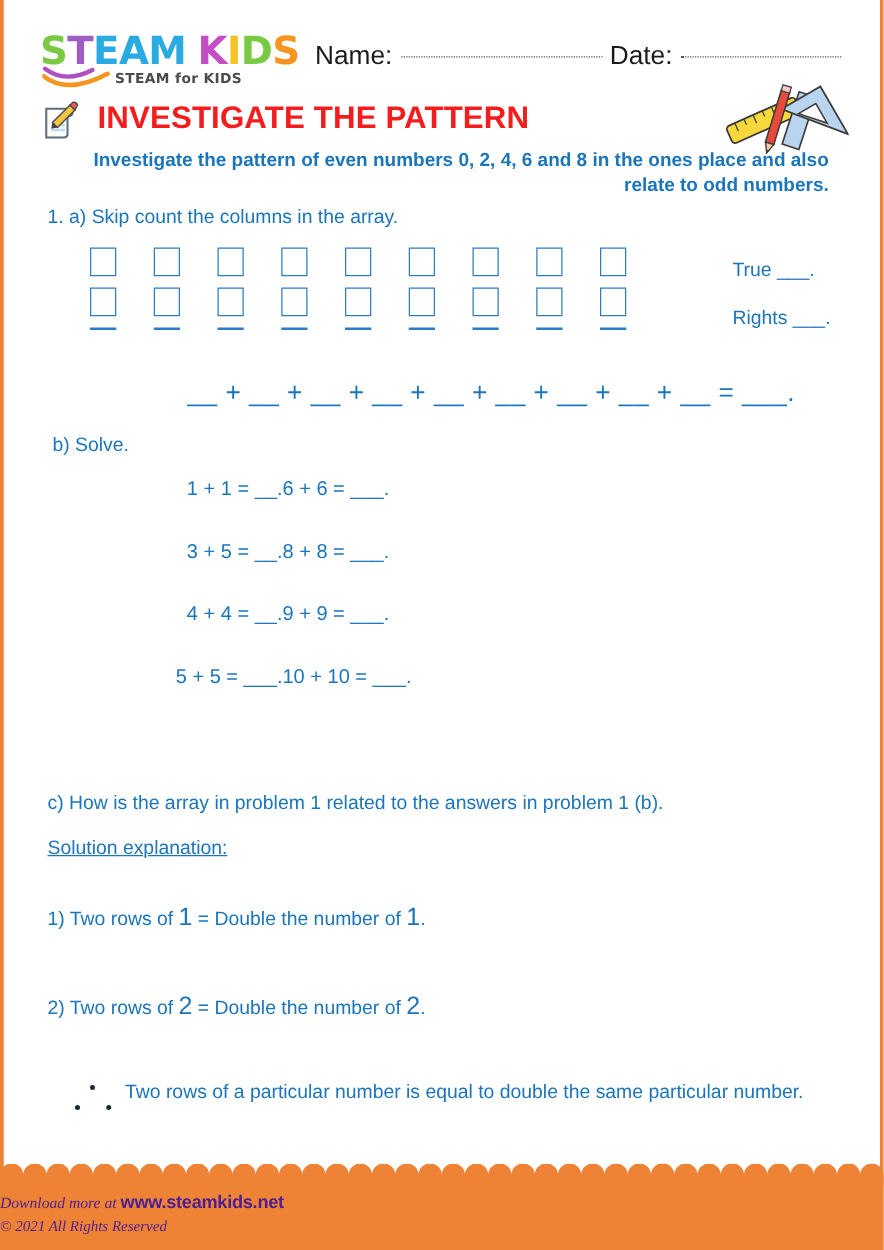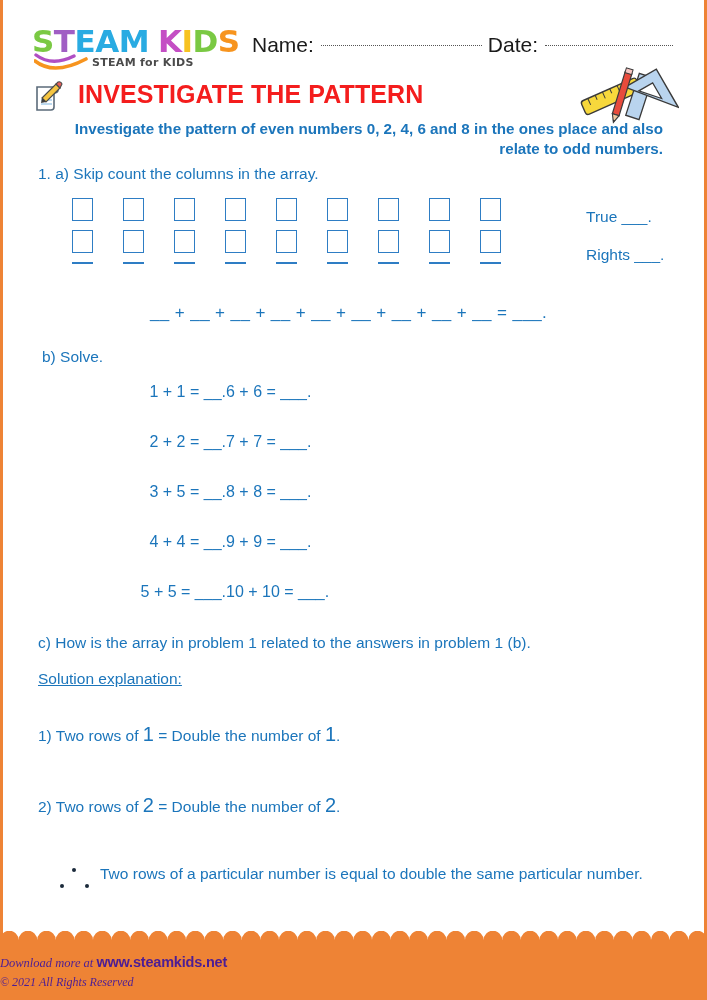--- a/index.html
+++ b/index.html
@@ -192,21 +192,21 @@
     top: 246px;
     font-size: 15.5px;
     color: #1b75bb;
     white-space: nowrap;
   }
 
   .equation-line {
     position: absolute;
     left: 150px;
     top: 303px;
-    font-size: 17px;
+    font-size: 21px;
     letter-spacing: 0.4px;
     color: #1b75bb;
     white-space: nowrap;
   }
 
   
   .q1b-label {
     position: absolute;
     left: 42px;
     top: 348px;
@@ -454,24 +454,20 @@
   <div class="equation-line">__ + __ + __ + __ + __ + __ + __ + __ + __ = ___.</div>
 
   <div class="q1b-label">b)  Solve.</div>
 
   <div class="solve-grid">
     <div class="solve-row">
       <div class="solve-cell-left">1 + 1 = __.</div>
       <div class="solve-cell-right">6 + 6 = ___.</div>
     </div>
     <div class="solve-row">
-      <div class="solve-cell-left">2 + 2 = __.</div>
-      <div class="solve-cell-right">7 + 7 = ___.</div>
-    </div>
-    <div class="solve-row">
       <div class="solve-cell-left">3 + 5 = __.</div>
       <div class="solve-cell-right">8 + 8 = ___.</div>
     </div>
     <div class="solve-row">
       <div class="solve-cell-left">4 + 4 = __.</div>
       <div class="solve-cell-right">9 + 9 = ___.</div>
     </div>
     <div class="solve-row">
       <div class="solve-cell-left">5 + 5 = ___.</div>
       <div class="solve-cell-right">10 + 10 = ___.</div>

